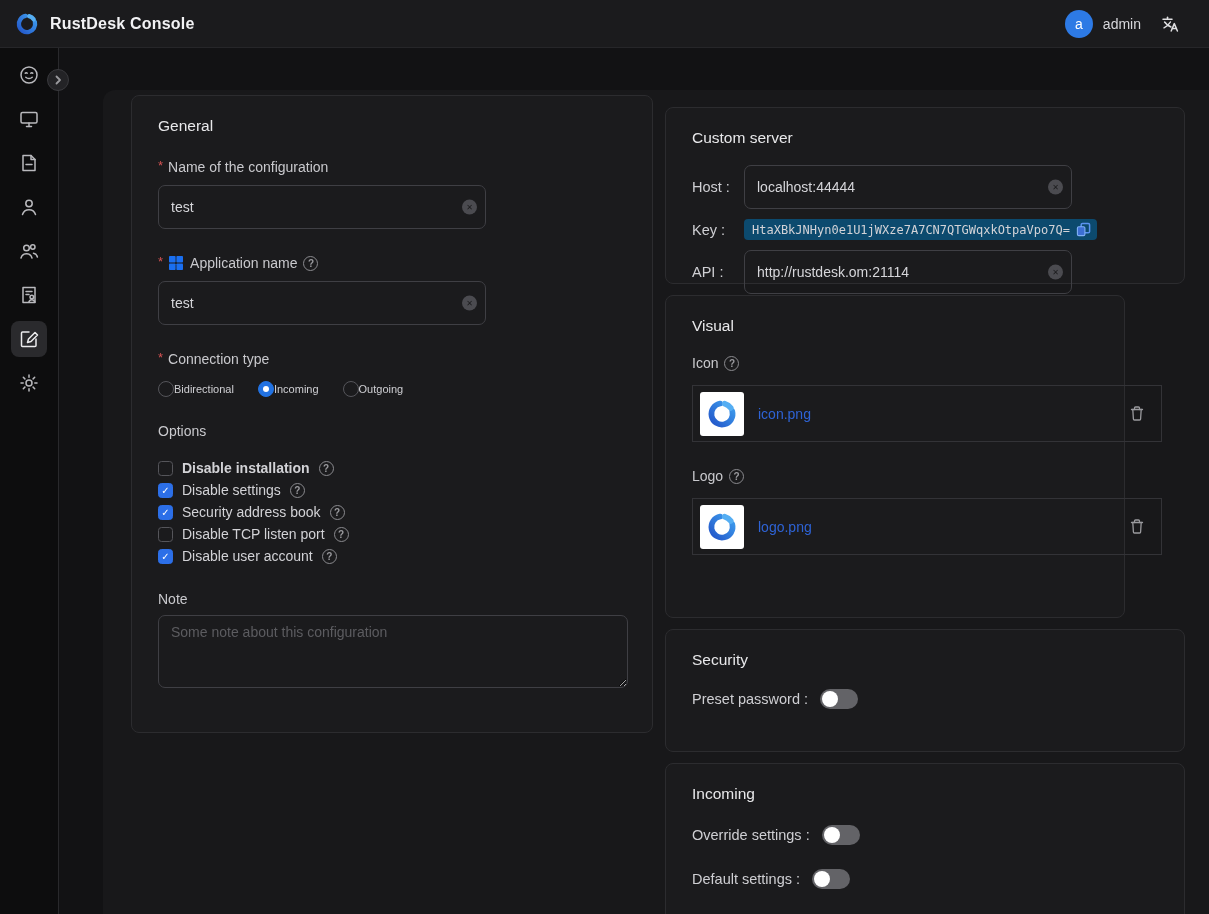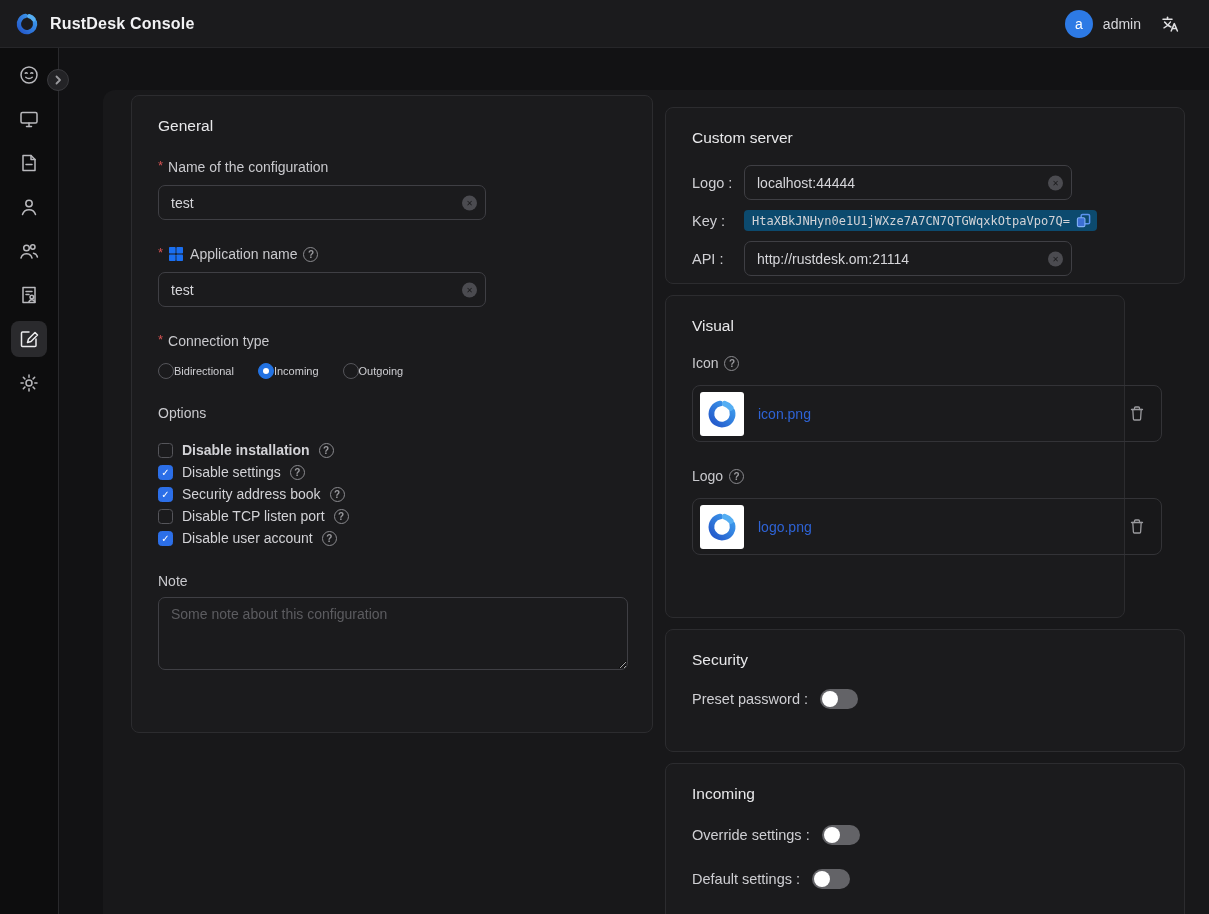--- a/index.html
+++ b/index.html
@@ -39,21 +39,21 @@
 
   #panel-general  { left:28px;  top:5px;  width:522px; height:638px; }
   #panel-server   { left:562px; top:17px;  width:520px; height:177px; }
   #panel-visual   { left:562px; top:205px; width:460px; height:323px; }
   #panel-security { left:562px; top:539px; width:520px; height:123px; }
   #panel-advanced { left:562px; top:673px; width:520px; height:260px; }
 
   .field-label { display:flex; align-items:center; gap:6px; font-size:14px; color:#c9c9cd; }
   .req { color:#d45252; font-size:13px; margin-right:-1px; transform:translateY(-2px); }
 
-  .text-input { position:relative; width:328px; height:35px; }
+  .text-input { position:relative; width:328px; height:44px; }
   .text-input input { width:100%; height:100%; background:transparent; border:1px solid #3f3f44;
     border-radius:7px; color:#d6d6da; font-size:14px; padding:0 30px 0 12px; outline:none;
     font-family:"Liberation Sans","DejaVu Sans",sans-serif; }
   .clear-btn { position:absolute; right:9px; top:50%; transform:translateY(-50%); width:15px; height:15px;
     border-radius:50%; background:#4b4b50; display:flex; align-items:center; justify-content:center;
     cursor:pointer; }
   .clear-btn::after { content:"✕"; color:#1b1b1d; font-size:8px; font-weight:700; }
 
   .help-icon { width:15px; height:15px; border:1.4px solid #8a8a8e; border-radius:50%;
     display:inline-flex; align-items:center; justify-content:center; cursor:pointer; flex:0 0 auto; }
@@ -82,21 +82,21 @@
   textarea.note::placeholder { color:#5c5c60; }
 
   
   .srv-row { display:flex; align-items:center; margin-top:10px; }
   .srv-label { width:52px; font-size:14.5px; color:#cfcfd3; }
   .key-box { display:flex; align-items:center; gap:6px; background:#0c4a6e; border-radius:4px;
     padding:3px 6px 3px 8px; cursor:pointer; }
   .key-text { font-family:"DejaVu Sans Mono","Liberation Mono",monospace; font-size:12px; color:#d3d3d7; }
 
   
-  .file-card { width:470px; height:57px; border:1px solid #333337; border-radius:8px;
+  .file-card { width:470px; height:57px; border:1px solid #333337; border-radius:0;
     display:flex; align-items:center; padding:0 16px 0 7px; gap:14px; }
   .thumb { width:44px; height:44px; background:#fff; border-radius:3px; display:flex;
     align-items:center; justify-content:center; }
   .file-link { font-size:14px; color:#2e63d5; cursor:pointer; }
   .trash-btn { margin-left:auto; cursor:pointer; display:flex; }
 
   
   .toggle-row { display:flex; align-items:center; gap:12px; font-size:14.5px; color:#cfcfd3; }
   .toggle { width:38px; height:20px; border-radius:10px; background:#636367; position:relative; cursor:pointer; }
   .toggle::after { content:""; position:absolute; left:2px; top:2px; width:16px; height:16px;
@@ -298,21 +298,21 @@
     <div class="field-label mt24">
       <span>Note</span>
     </div>
     <textarea class="note mt8" placeholder="Some note about this configuration" style=""></textarea>
   </div>
 
   <div class="panel" id="panel-server">
     <div class="panel-title">Custom server</div>
 
     <div class="srv-row mt18">
-      <span class="srv-label">Logo :</span>
+      <span class="srv-label">Host :</span>
       <div class="text-input">
         <input type="text" value="localhost:44444" style="">
         <span class="clear-btn"></span>
       </div>
     </div>
 
     <div class="srv-row">
       <span class="srv-label">Key :</span>
       <div class="key-box">
         <span class="key-text">HtaXBkJNHyn0e1U1jWXze7A7CN7QTGWqxkOtpaVpo7Q=</span>

